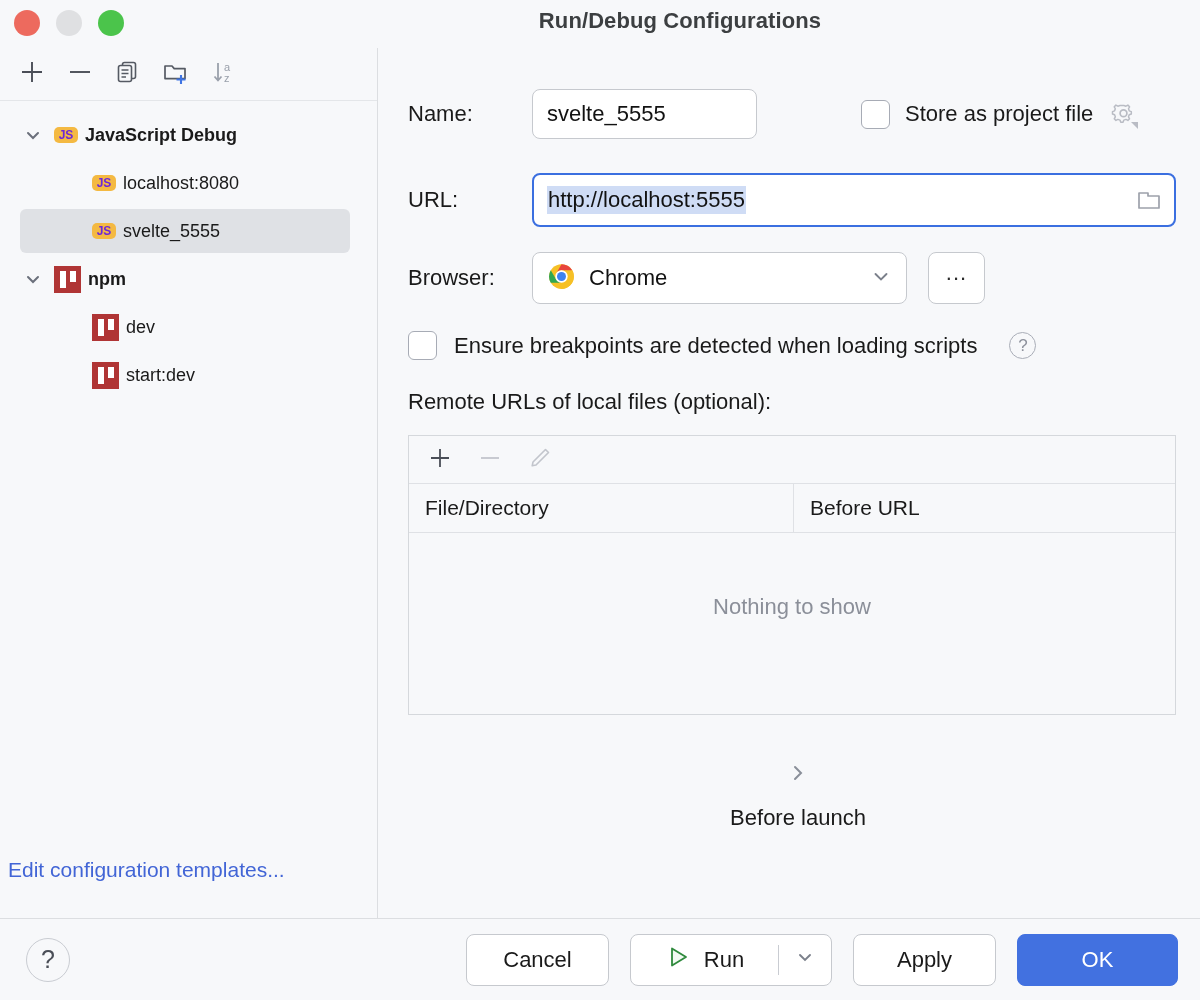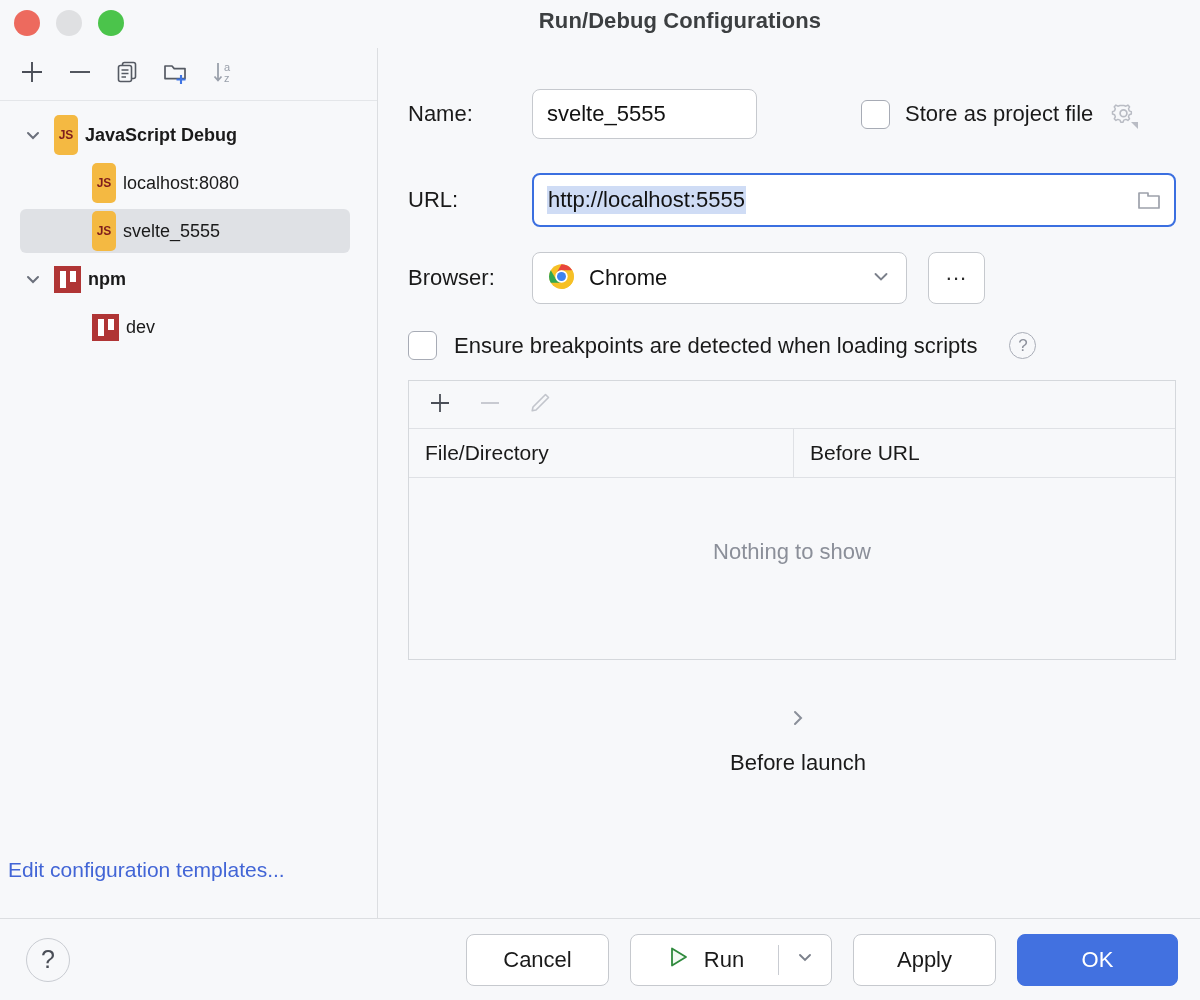--- a/index.html
+++ b/index.html
@@ -95,24 +95,24 @@
     background: #dfe1e5;
     border-radius: 6px;
   }
   .chev {
     width: 26px; height: 26px;
     margin-right: 8px;
     display: flex; align-items: center; justify-content: center;
     position: relative; z-index: 1;
   }
   .js-icon {
-    width: 24px; height: 40px;
+    width: 24px; height: 16px;
     background: #f4b942;
     border-radius: 5px;
-    color: #7f1d1d;
+    color: #6d28d9;
     font-size: 12px;
     font-weight: bold;
     display: flex; align-items: center; justify-content: center;
     flex: 0 0 24px;
     position: relative; z-index: 1;
     font-family: "Liberation Sans", sans-serif;
   }
   .npm-icon {
     width: 27px; height: 27px;
     background: #b03535;
@@ -487,20 +487,28 @@
 
         <div class="tree-row child">
           <span class="npm-icon">
               <span class="n-left"></span>
               <span class="n-gap"></span>
               <span class="n-right"></span>
             </span>
           <span class="tree-label">dev</span>
         </div>
 
+        <div class="tree-row child">
+          <span class="npm-icon">
+              <span class="n-left"></span>
+              <span class="n-gap"></span>
+              <span class="n-right"></span>
+            </span>
+          <span class="tree-label">start:dev</span>
+        </div>
 
       </div>
 
       <div class="edit-templates">Edit configuration templates...</div>
     </div>
 
     <div class="right">
 
       <div class="form-row row-name">
         <div class="flabel name-label">Name:</div>
@@ -554,20 +562,21 @@
         </div>
         <div class="dots-btn">...</div>
       </div>
 
       <div class="row-ensure">
         <div class="checkbox"></div>
         <div class="ensure-label">Ensure breakpoints are detected when loading scripts</div>
         <div class="helpcirc">?</div>
       </div>
 
+      <div class="remote-title">Remote URLs of local files (optional):</div>
 
       <div class="table-box">
         <div class="table-toolbar">
           <div class="tt-btn">
             <span>
               <svg width="28" height="28" viewBox="0 0 28 28">
                   <path d="M14 5 V23 M5 14 H23" stroke="#4a4e57" stroke-width="1.8" fill="none"></path>
                 </svg>
             </span>
           </div>

